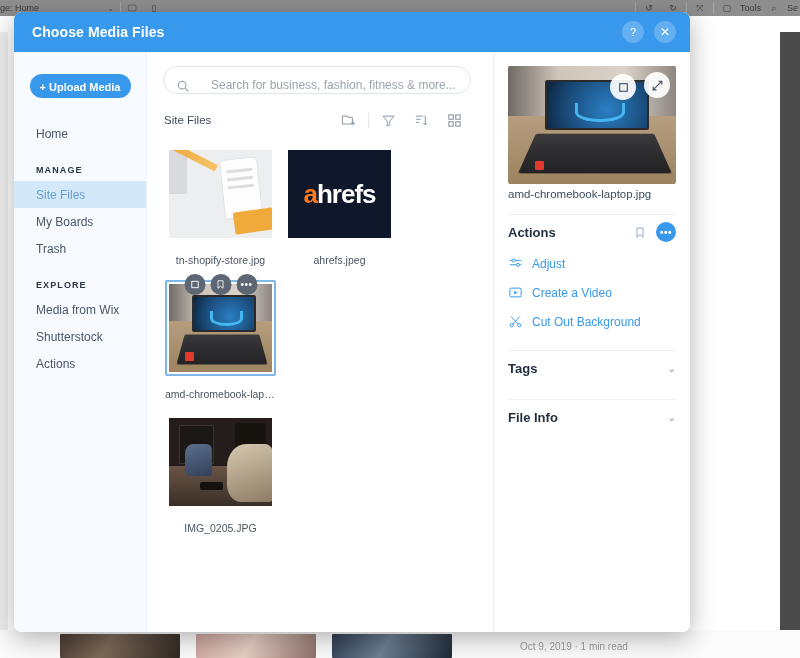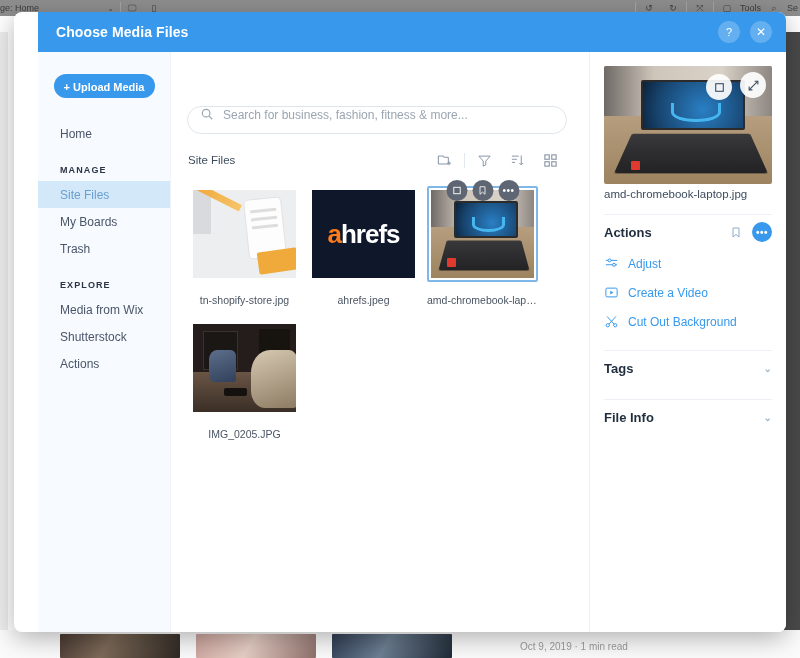--- a/index.html
+++ b/index.html
@@ -48,26 +48,26 @@
   }
   .bg-left-rail {
     position: absolute; top: 16px; left: 0; width: 8px; bottom: 28px;
     background: #ededed;
   }
 
   
   .modal {
     position: absolute;
     left: 14px; top: 12px;
-    width: 772px; height: 620px;
+    width: 676px; height: 620px;
     background: #ffffff;
     border-radius: 8px;
     box-shadow: 0 6px 26px rgba(0,0,0,.30);
     overflow: hidden;
-    display: flex; flex-direction: column; padding-left: 24px;
+    display: flex; flex-direction: column;
   }
   .modal-header {
     height: 40px; flex: 0 0 40px;
     background: #3899ec;
     display: flex; align-items: center;
     padding: 0 14px 0 18px;
     color: #fff;
   }
   .modal-title { font-size: 14px; font-weight: bold; letter-spacing: .1px; }
   .hdr-actions { margin-left: auto; display: flex; align-items: center; gap: 10px; }
@@ -105,21 +105,21 @@
   .nav-group {
     padding-left: 22px; margin: 18px 0 6px 0;
     font-size: 9px; font-weight: bold; letter-spacing: 1.1px; color: #2b3445;
   }
 
   
   .center { flex: 1; min-width: 0; display: flex; flex-direction: column; background: #fff; border-right: 1px solid #eef1f4; }
   .search-row { padding: 14px 22px 0 16px; }
   .search-box {
     height: 28px; border: 1px solid #dfe5ec; border-radius: 16px;
-    display: flex; align-items: flex-start; padding: 0 12px; gap: 7px; margin-top: 40px;
+    display: flex; align-items: flex-end; padding: 0 12px; gap: 19px;
   }
   .search-input {
     border: none; outline: none; flex: 1; font-size: 12px; color: #2b3445;
     background: transparent; font-family: "Liberation Sans", sans-serif;
   }
   .search-input::placeholder { color: #9aa5b1; }
 
   .crumb-row {
     display: flex; align-items: center;
     padding: 12px 22px 0 17px; height: 40px;

